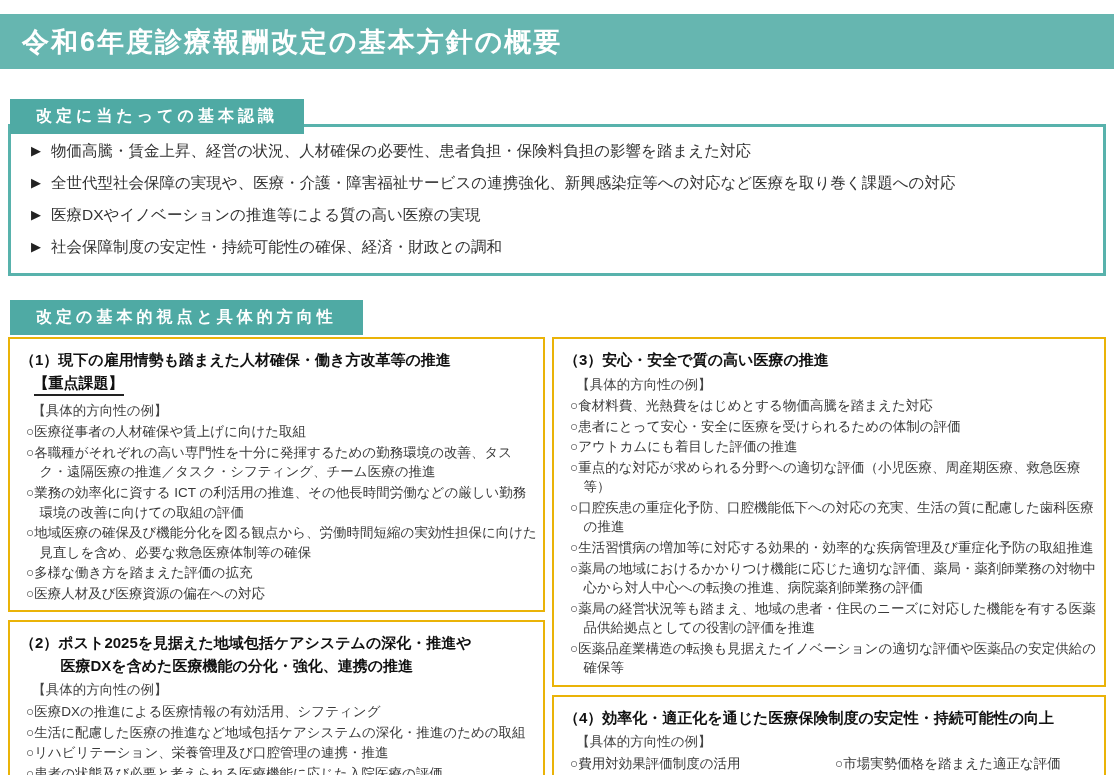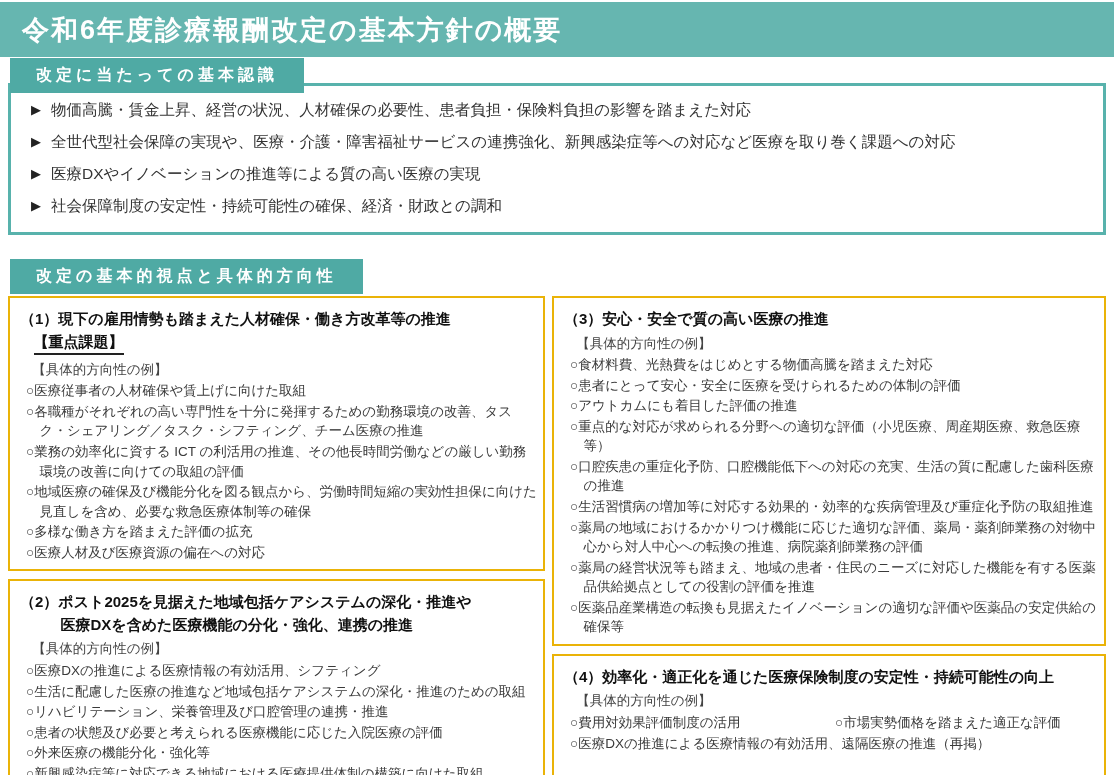--- a/index.html
+++ b/index.html
@@ -6,35 +6,35 @@
   html,body { background:#ffffff; }
   body {
     width:1114px; height:775px; overflow:hidden;
     font-family:"Liberation Sans","DejaVu Sans",sans-serif;
     color:#333;
   }
   .page { width:1114px; height:775px; position:relative; background:#fff; }
 
   
   .titlebar {
-    margin-top:2px; height:55px; background:#66b6b0;
+    margin-top:14px; height:55px; background:#66b6b0;
     display:flex; align-items:center; padding-left:22px;
   }
   .titlebar h1 {
     color:#ffffff; font-size:27px; font-weight:bold; letter-spacing:2px;
   }
 
   
   .section-label {
     display:inline-block; position:relative; z-index:2;
     margin-left:10px; background:#4faaa4; color:#ffffff;
     font-size:16px; font-weight:bold; letter-spacing:4px;
     padding:7px 26px 7px 26px;
   }
-  .lbl1 { margin-top:1px; }
+  .lbl1 { margin-top:30px; }
   .lbl2 { margin-top:24px; }
 
   
   .bullets-box {
     position:relative; z-index:1;
     margin:-10px 8px 0 8px;
     border:3px solid #58b2ac; background:#fff;
     padding:13px 20px 5px 20px;
   }
   .bullet-row {
@@ -111,21 +111,21 @@
       <div class="card card-1">
         <div class="card-title">
 
         <div class="t-line">（1）現下の雇用情勢も踏まえた人材確保・働き方改革等の推進</div>
           </div>
         <div class="priority-tag">【重点課題】</div>
         <div class="card-subheading">【具体的方向性の例】</div>
         <ul class="direction-items">
 
         <li>○医療従事者の人材確保や賃上げに向けた取組</li>
-            <li>○各職種がそれぞれの高い専門性を十分に発揮するための勤務環境の改善、タスク・シェアリング／タスク・シフティング、チーム医療の推進</li>
+            <li>○各職種がそれぞれの高い専門性を十分に発揮するための勤務環境の改善、タスク・遠隔医療の推進／タスク・シフティング、チーム医療の推進</li>
             <li>○業務の効率化に資する ICT の利活用の推進、その他長時間労働などの厳しい勤務環境の改善に向けての取組の評価</li>
             <li>○地域医療の確保及び機能分化を図る観点から、労働時間短縮の実効性担保に向けた見直しを含め、必要な救急医療体制等の確保</li>
             <li>○多様な働き方を踏まえた評価の拡充</li>
             <li>○医療人材及び医療資源の偏在への対応</li>
           </ul>
       </div>
 
       <div class="card card-2">
         <div class="card-title">
 

